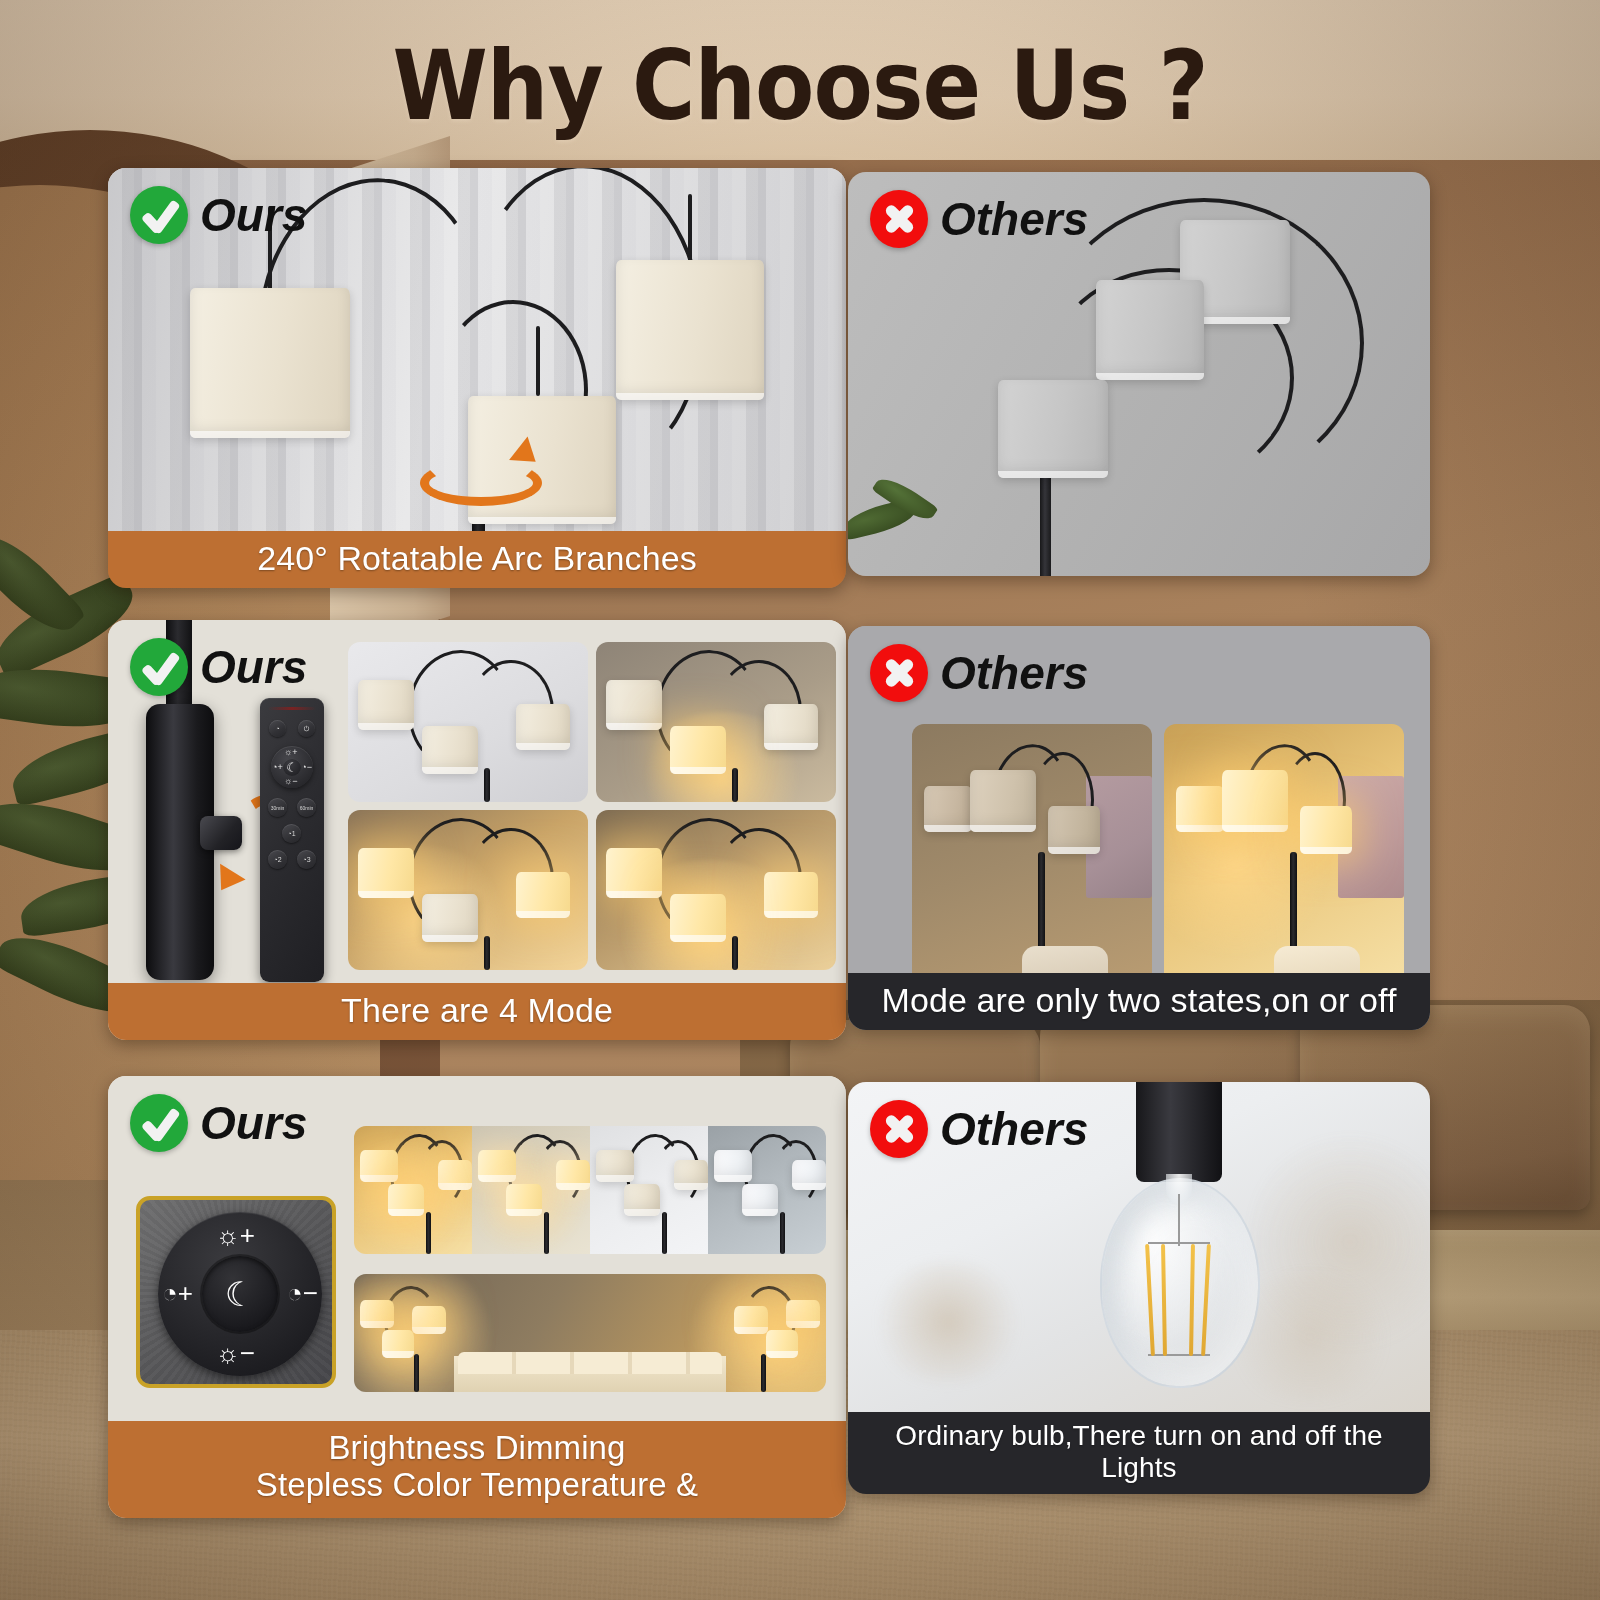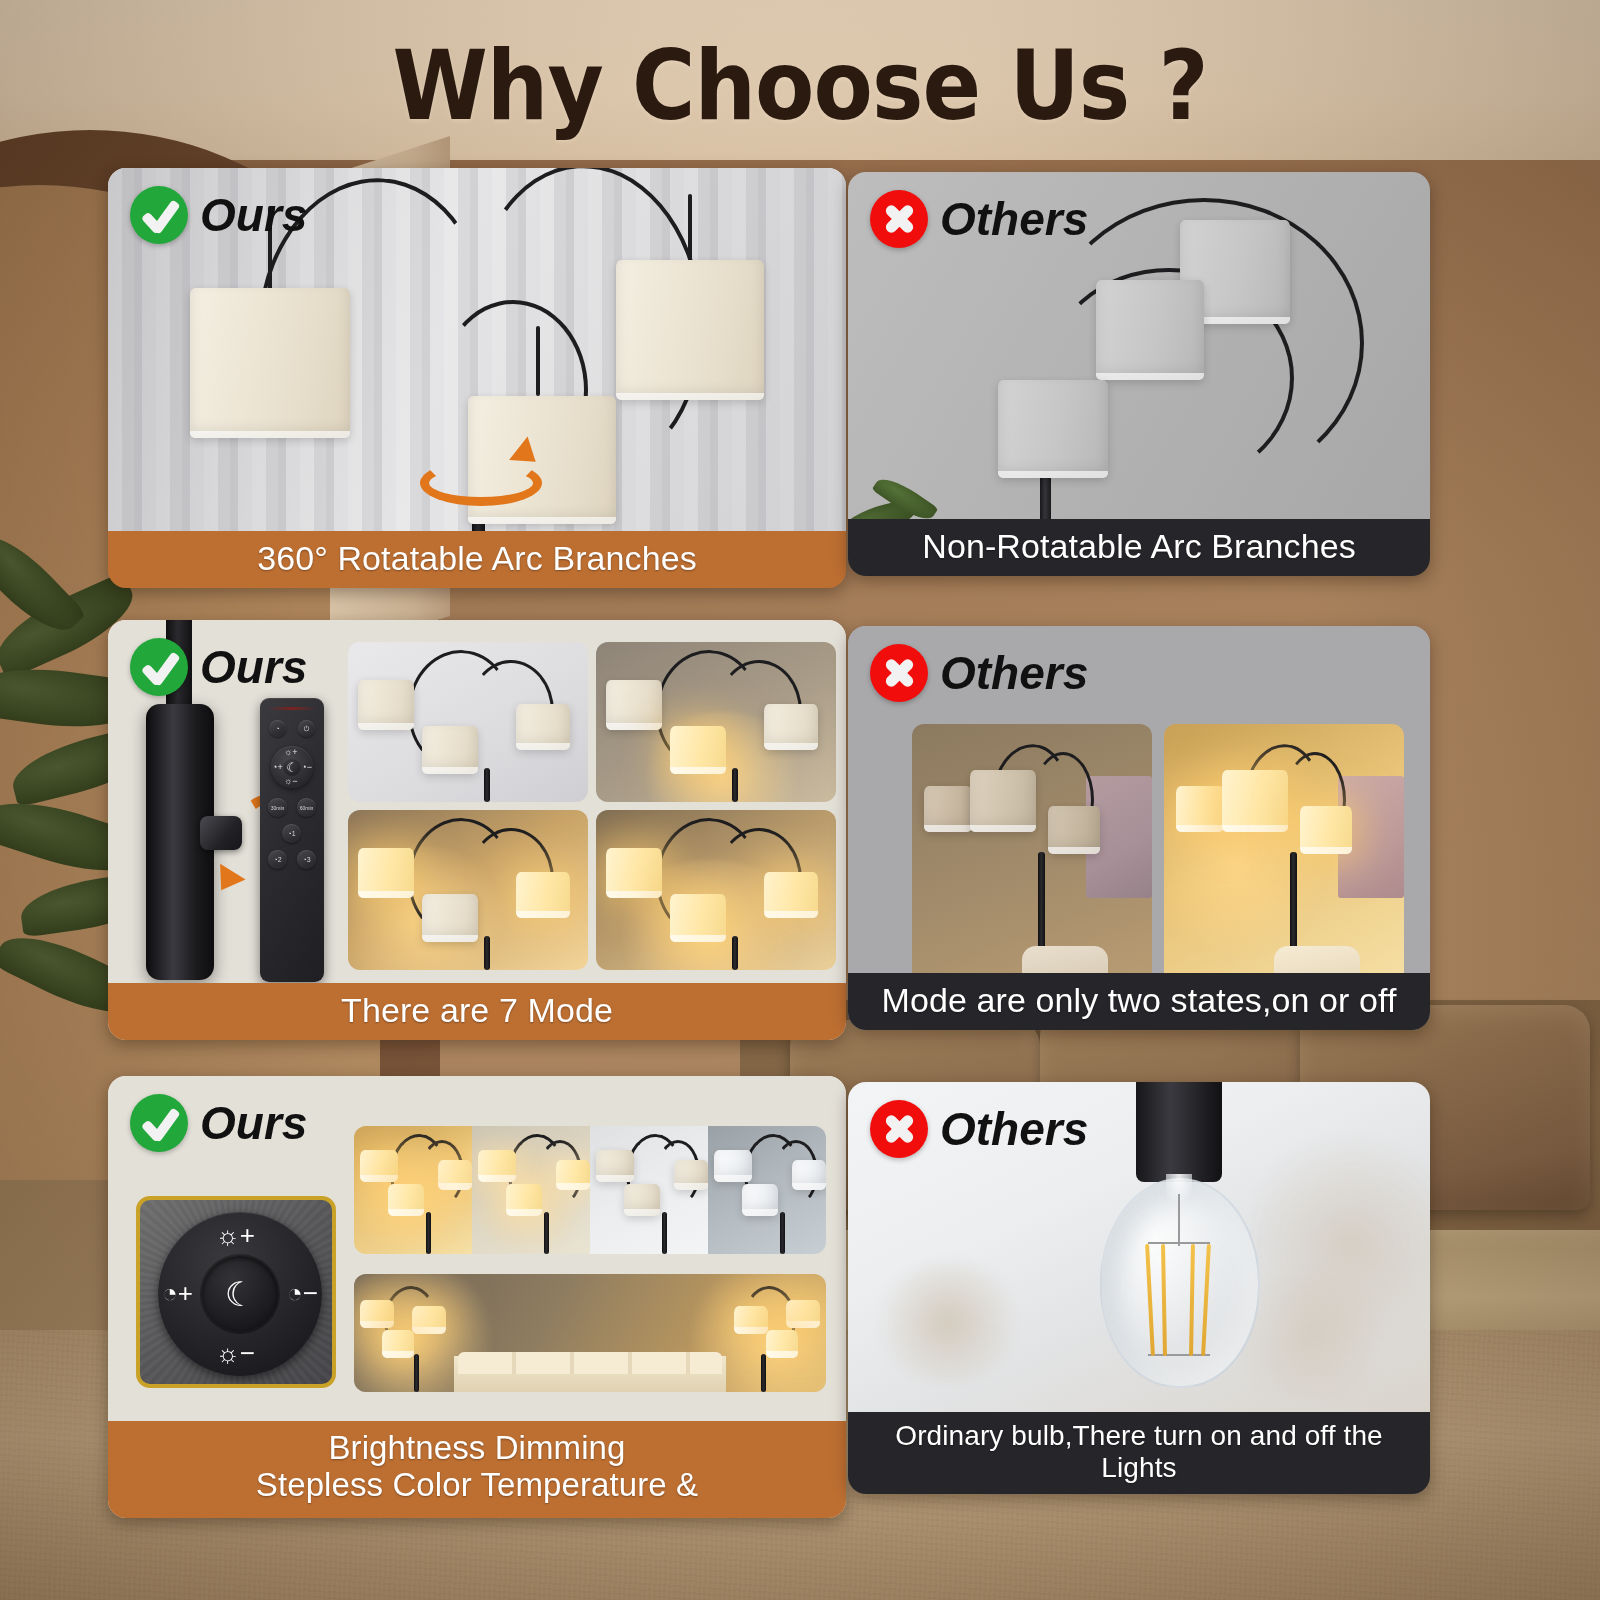--- a/index.html
+++ b/index.html
@@ -326,21 +326,21 @@
       <div class="rod" style="left:580px; top:26px;  width:4px; height:68px;"></div>
       <div class="rod" style="left:428px; top:158px; width:4px; height:70px;"></div>
 
       <div class="shade linen" style="left:82px;  top:120px; width:160px; height:150px;"></div>
       <div class="shade linen" style="left:508px; top:92px;  width:148px; height:140px;"></div>
       <div class="shade linen" style="left:360px; top:228px; width:148px; height:128px;"></div>
 
       <div class="rot-ellipse" style="left:312px; top:292px; width:122px; height:46px;"></div>
       <div class="rot-head" style="left:404px; top:276px; transform:rotate(128deg);"></div>
     </div>
-    <div class="caption cap-ours">360° Rotatable Arc Branches</div>
+    <div class="caption cap-ours">240° Rotatable Arc Branches</div>
     <div class="badge-row">
       <span class="badge ok"></span>
       <span class="badge-label">Ours</span>
     </div>
   </div>
 
   <div class="card" style="left:848px; top:172px; width:582px; height:404px;">
     <div class="media">
       <div class="wall-plain"></div>
 
@@ -360,21 +360,20 @@
       <div style="position:absolute; left:-10px; top:316px; width:130px; height:96px;">
         <i style="position:absolute; left:4px;  top:18px; width:76px; height:26px; display:block;
                   background:radial-gradient(ellipse at 30% 40%,#4f6a33,#31441c); border-radius:60% 12% 60% 12%;
                   transform:rotate(-14deg);"></i>
 
         <i style="position:absolute; left:34px; top:0px;  width:66px; height:22px; display:block;
                   background:radial-gradient(ellipse at 30% 40%,#547238,#374a1f); border-radius:60% 12% 60% 12%;
                   transform:rotate(34deg);"></i>
       </div>
     </div>
-    <div class="caption cap-others">Non-Rotatable Arc Branches</div>
     <div class="badge-row">
       <span class="badge no"></span>
       <span class="badge-label">Others</span>
     </div>
   </div>
 
   <div class="card" style="left:108px; top:620px; width:738px; height:420px; background:#e3e0d8;">
     <div class="media" style="background:#e3e0d8;">
 
       <div class="pole" style="left:58px; top:-10px; width:26px; height:120px; border-radius:6px;"></div>
@@ -442,21 +441,21 @@
         <div class="scene sc-warm2"></div>
         <div class="glow" style="left:10px; top:50px; width:210px; height:150px;"></div>
         <div class="arcbr" style="left:60px; top:8px;  width:104px; height:120px; border-width:3px; transform:rotate(4deg);"></div>
         <div class="arcbr" style="left:120px;top:18px; width:86px;  height:104px; border-width:3px; transform:scaleX(-1);"></div>
         <div class="shade lit" style="left:10px;  top:38px;  width:56px; height:50px;"></div>
         <div class="shade lit" style="left:168px; top:62px;  width:54px; height:46px;"></div>
         <div class="shade lit" style="left:74px;  top:84px;  width:56px; height:48px;"></div>
         <div class="pole" style="left:136px; top:126px; width:6px; height:34px;"></div>
       </div>
     </div>
-    <div class="caption cap-ours">There are 7 Mode</div>
+    <div class="caption cap-ours">There are 4 Mode</div>
     <div class="badge-row">
       <span class="badge ok"></span>
       <span class="badge-label">Ours</span>
     </div>
   </div>
 
   <div class="card" style="left:848px; top:626px; width:582px; height:404px; background:#a9a9ac;">
     <div class="media" style="background:#a9a9ac;">
 
       <div class="tile" style="left:64px; top:98px; width:240px; height:262px;">

